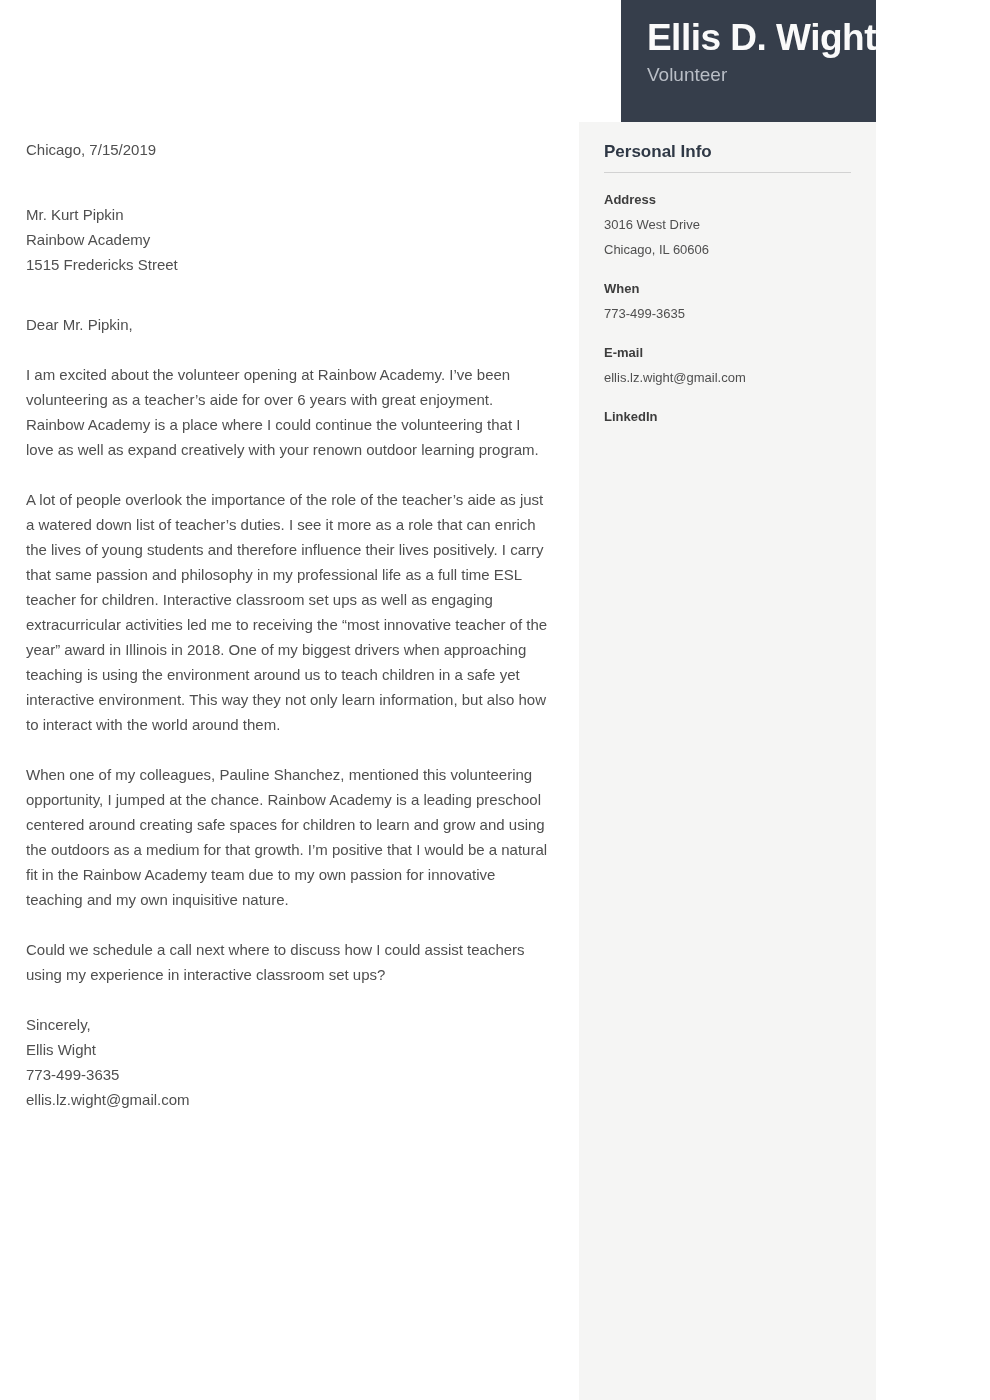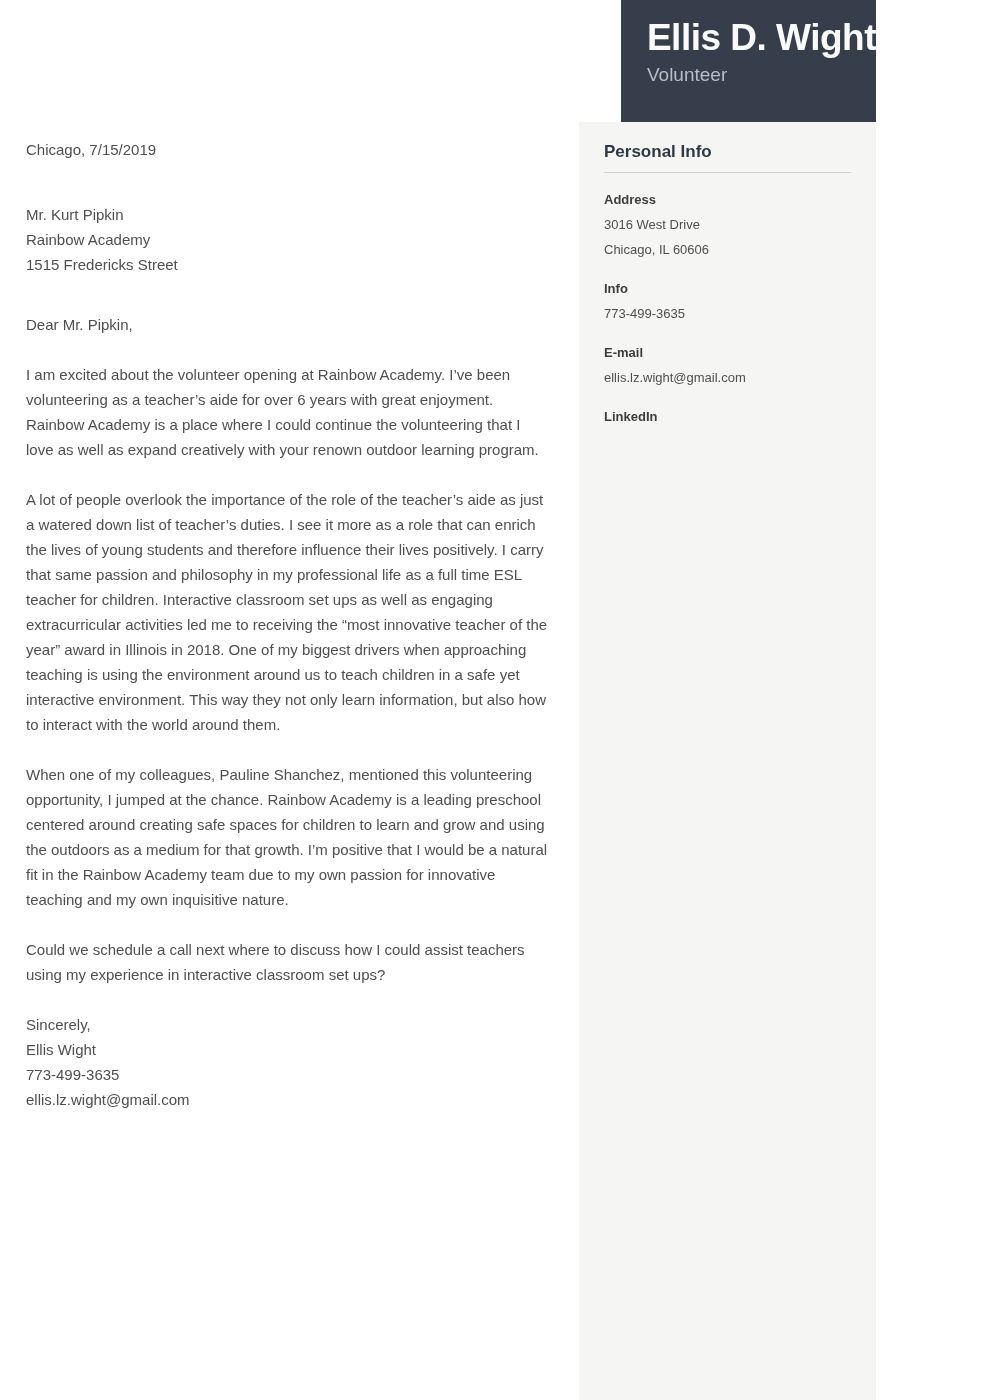--- a/index.html
+++ b/index.html
@@ -102,21 +102,21 @@
     <div class="sidebar">
       <h2 class="sidebar-heading">Personal Info</h2>
 
       <div class="info-section">
         <div class="info-label">Address</div>
         <div class="info-line">3016 West Drive</div>
         <div class="info-line">Chicago, IL 60606</div>
       </div>
 
       <div class="info-section">
-        <div class="info-label">Info</div>
+        <div class="info-label">When</div>
         <div class="info-line">773-499-3635</div>
       </div>
 
       <div class="info-section">
         <div class="info-label">E-mail</div>
         <div class="info-line">ellis.lz.wight@gmail.com</div>
       </div>
 
       <div class="info-section">
         <div class="info-label">LinkedIn</div>

